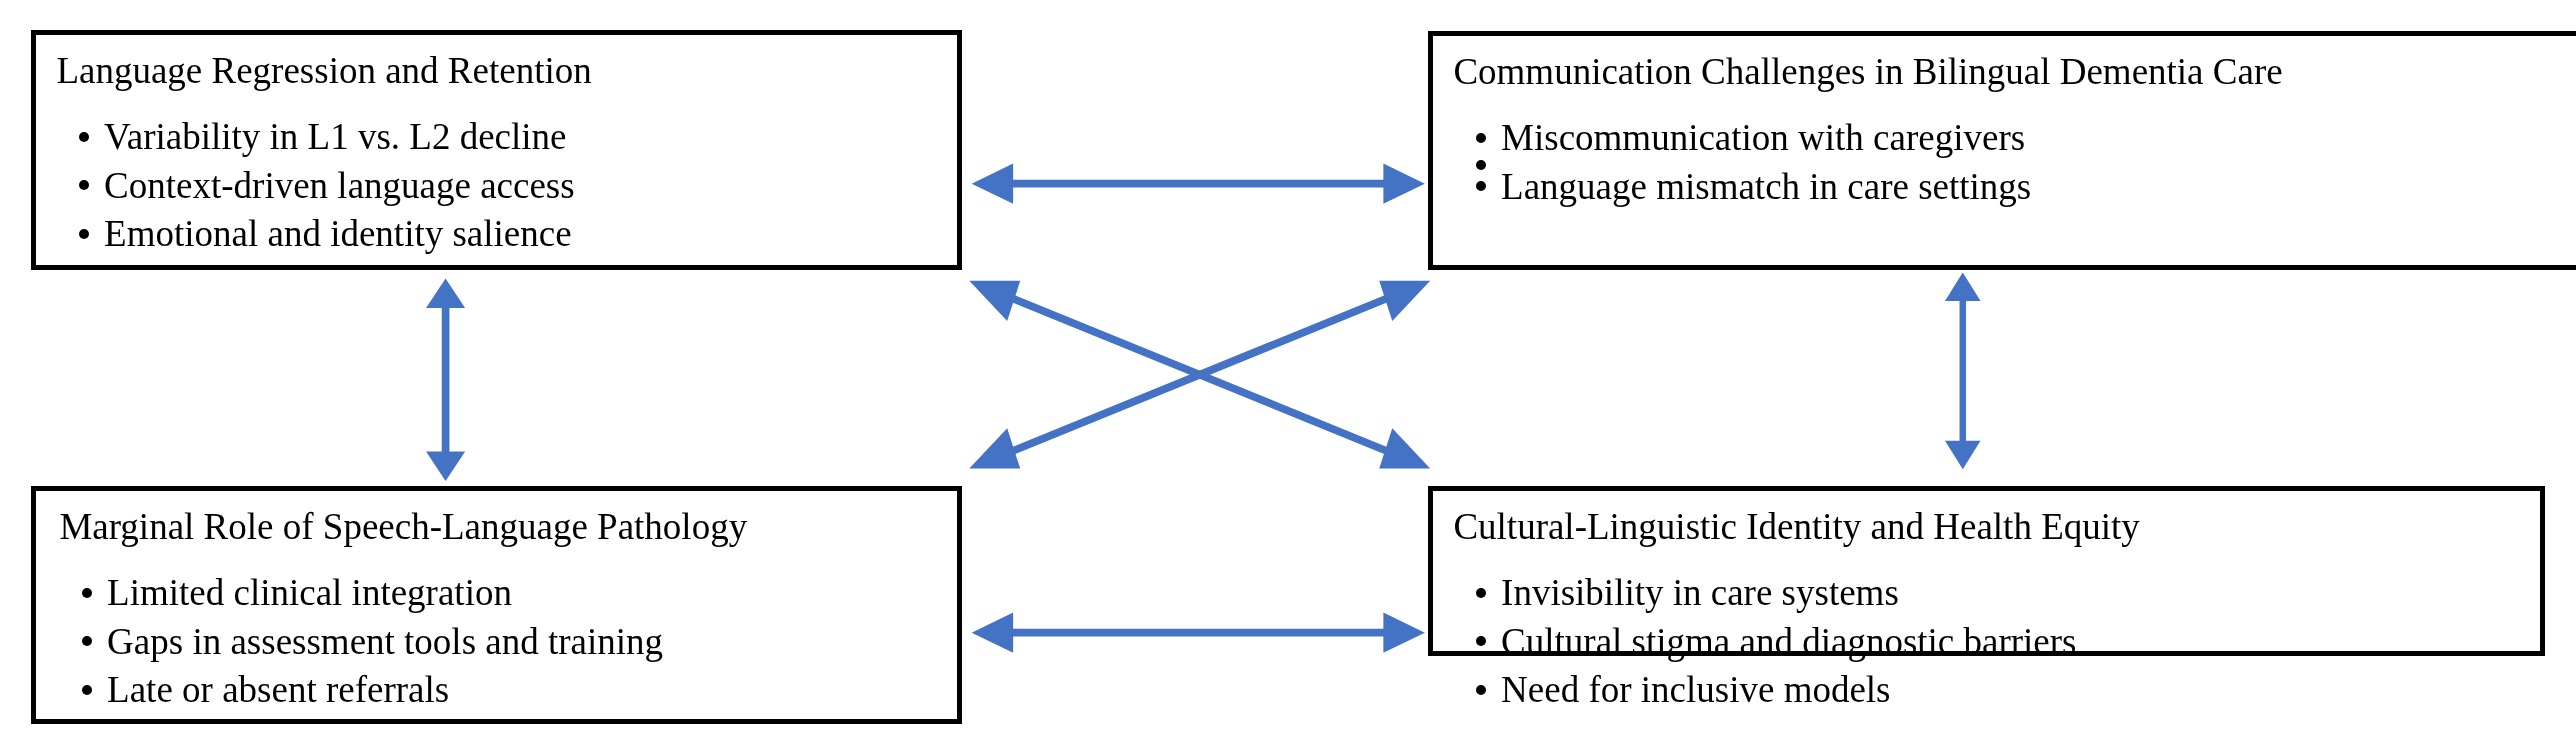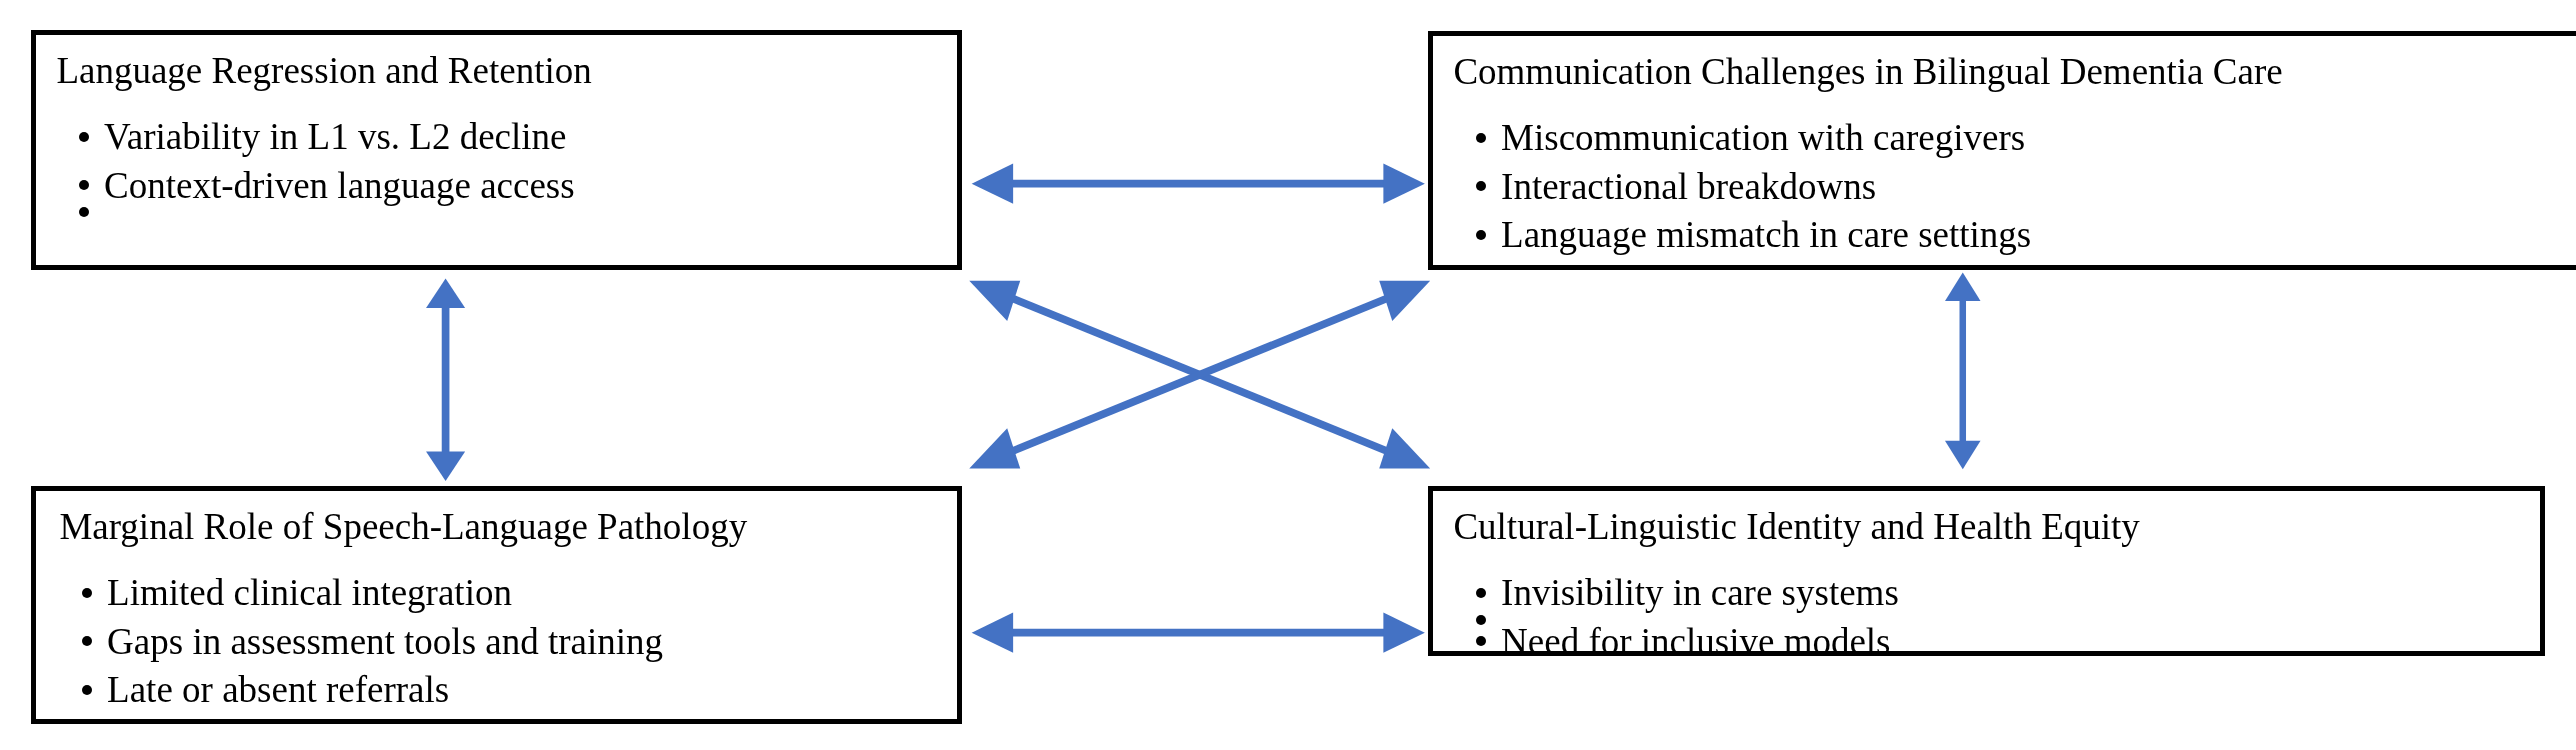--- a/index.html
+++ b/index.html
@@ -87,34 +87,34 @@
       <li class="bullet-item">
         <span class="bullet-dot"></span>
         <span>Variability in L1 vs. L2 decline</span>
       </li>
       <li class="bullet-item">
         <span class="bullet-dot"></span>
         <span>Context-driven language access</span>
       </li>
       <li class="bullet-item">
         <span class="bullet-dot"></span>
+        <span>Emotional and identity salience</span>
       </li>
     </ul>
   </div>
 
   <div class="box" id="box-tr">
     <div class="box-title">Communication Challenges in Bilingual Dementia Care</div>
     <ul class="bullet-list">
       <li class="bullet-item">
         <span class="bullet-dot"></span>
         <span>Miscommunication with caregivers</span>
       </li>
       <li class="bullet-item">
         <span class="bullet-dot"></span>
-        <span>Interactional breakdowns</span>
       </li>
       <li class="bullet-item">
         <span class="bullet-dot"></span>
         <span>Language mismatch in care settings</span>
       </li>
     </ul>
   </div>
 
   <div class="box" id="box-bl">
     <div class="box-title">Marginal Role of Speech-Language Pathology</div>
@@ -136,20 +136,21 @@
 
   <div class="box" id="box-br">
     <div class="box-title">Cultural-Linguistic Identity and Health Equity</div>
     <ul class="bullet-list">
       <li class="bullet-item">
         <span class="bullet-dot"></span>
         <span>Invisibility in care systems</span>
       </li>
       <li class="bullet-item">
         <span class="bullet-dot"></span>
+        <span>Cultural stigma and diagnostic barriers</span>
       </li>
       <li class="bullet-item">
         <span class="bullet-dot"></span>
         <span>Need for inclusive models</span>
       </li>
     </ul>
   </div>
 
   <svg id="arrow-layer" viewBox="0 0 4348 1266" width="2576" height="750">
 

